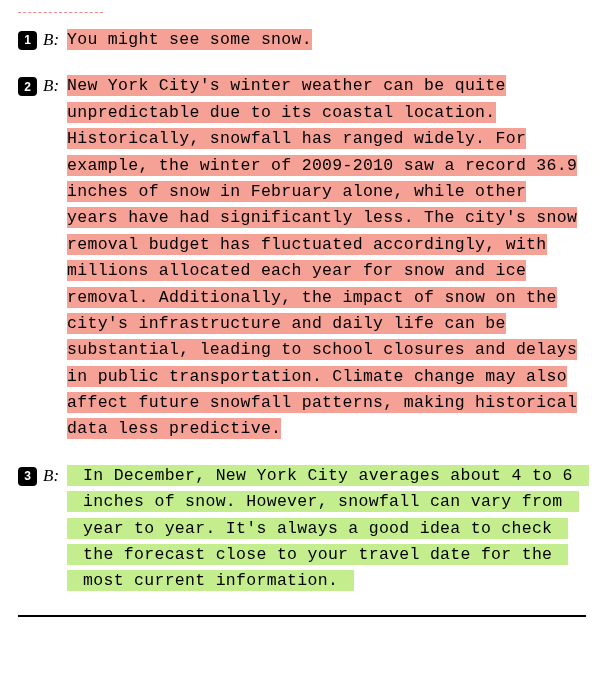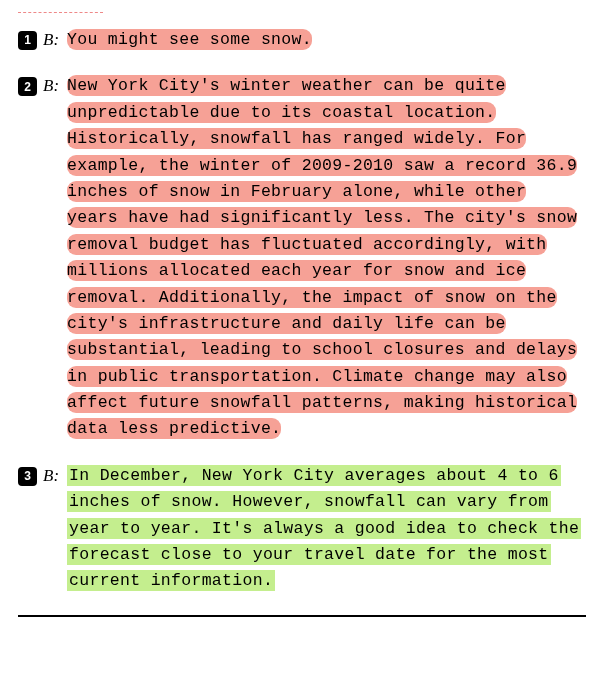--- a/index.html
+++ b/index.html
@@ -52,27 +52,26 @@
       font-size: 16.5px;
       letter-spacing: 0.3px;
       line-height: 1.6;
       flex: 1;
     }
     .hl-red {
       background: #f6a196;
       box-decoration-break: clone;
       -webkit-box-decoration-break: clone;
       padding: 1px 0;
-      border-radius: 9px;
     }
     .hl-green {
       background: #c4ee8e;
       box-decoration-break: clone;
       -webkit-box-decoration-break: clone;
-      padding: 1px 2px;
+      padding: 1px 16px;
       margin-top: 18px;
     }
     .bottom-rule {
       border: none;
       border-top: 2px solid #000;
       margin: 6px 0 0 0;
     }
   </style>
 </head>
 <body>

